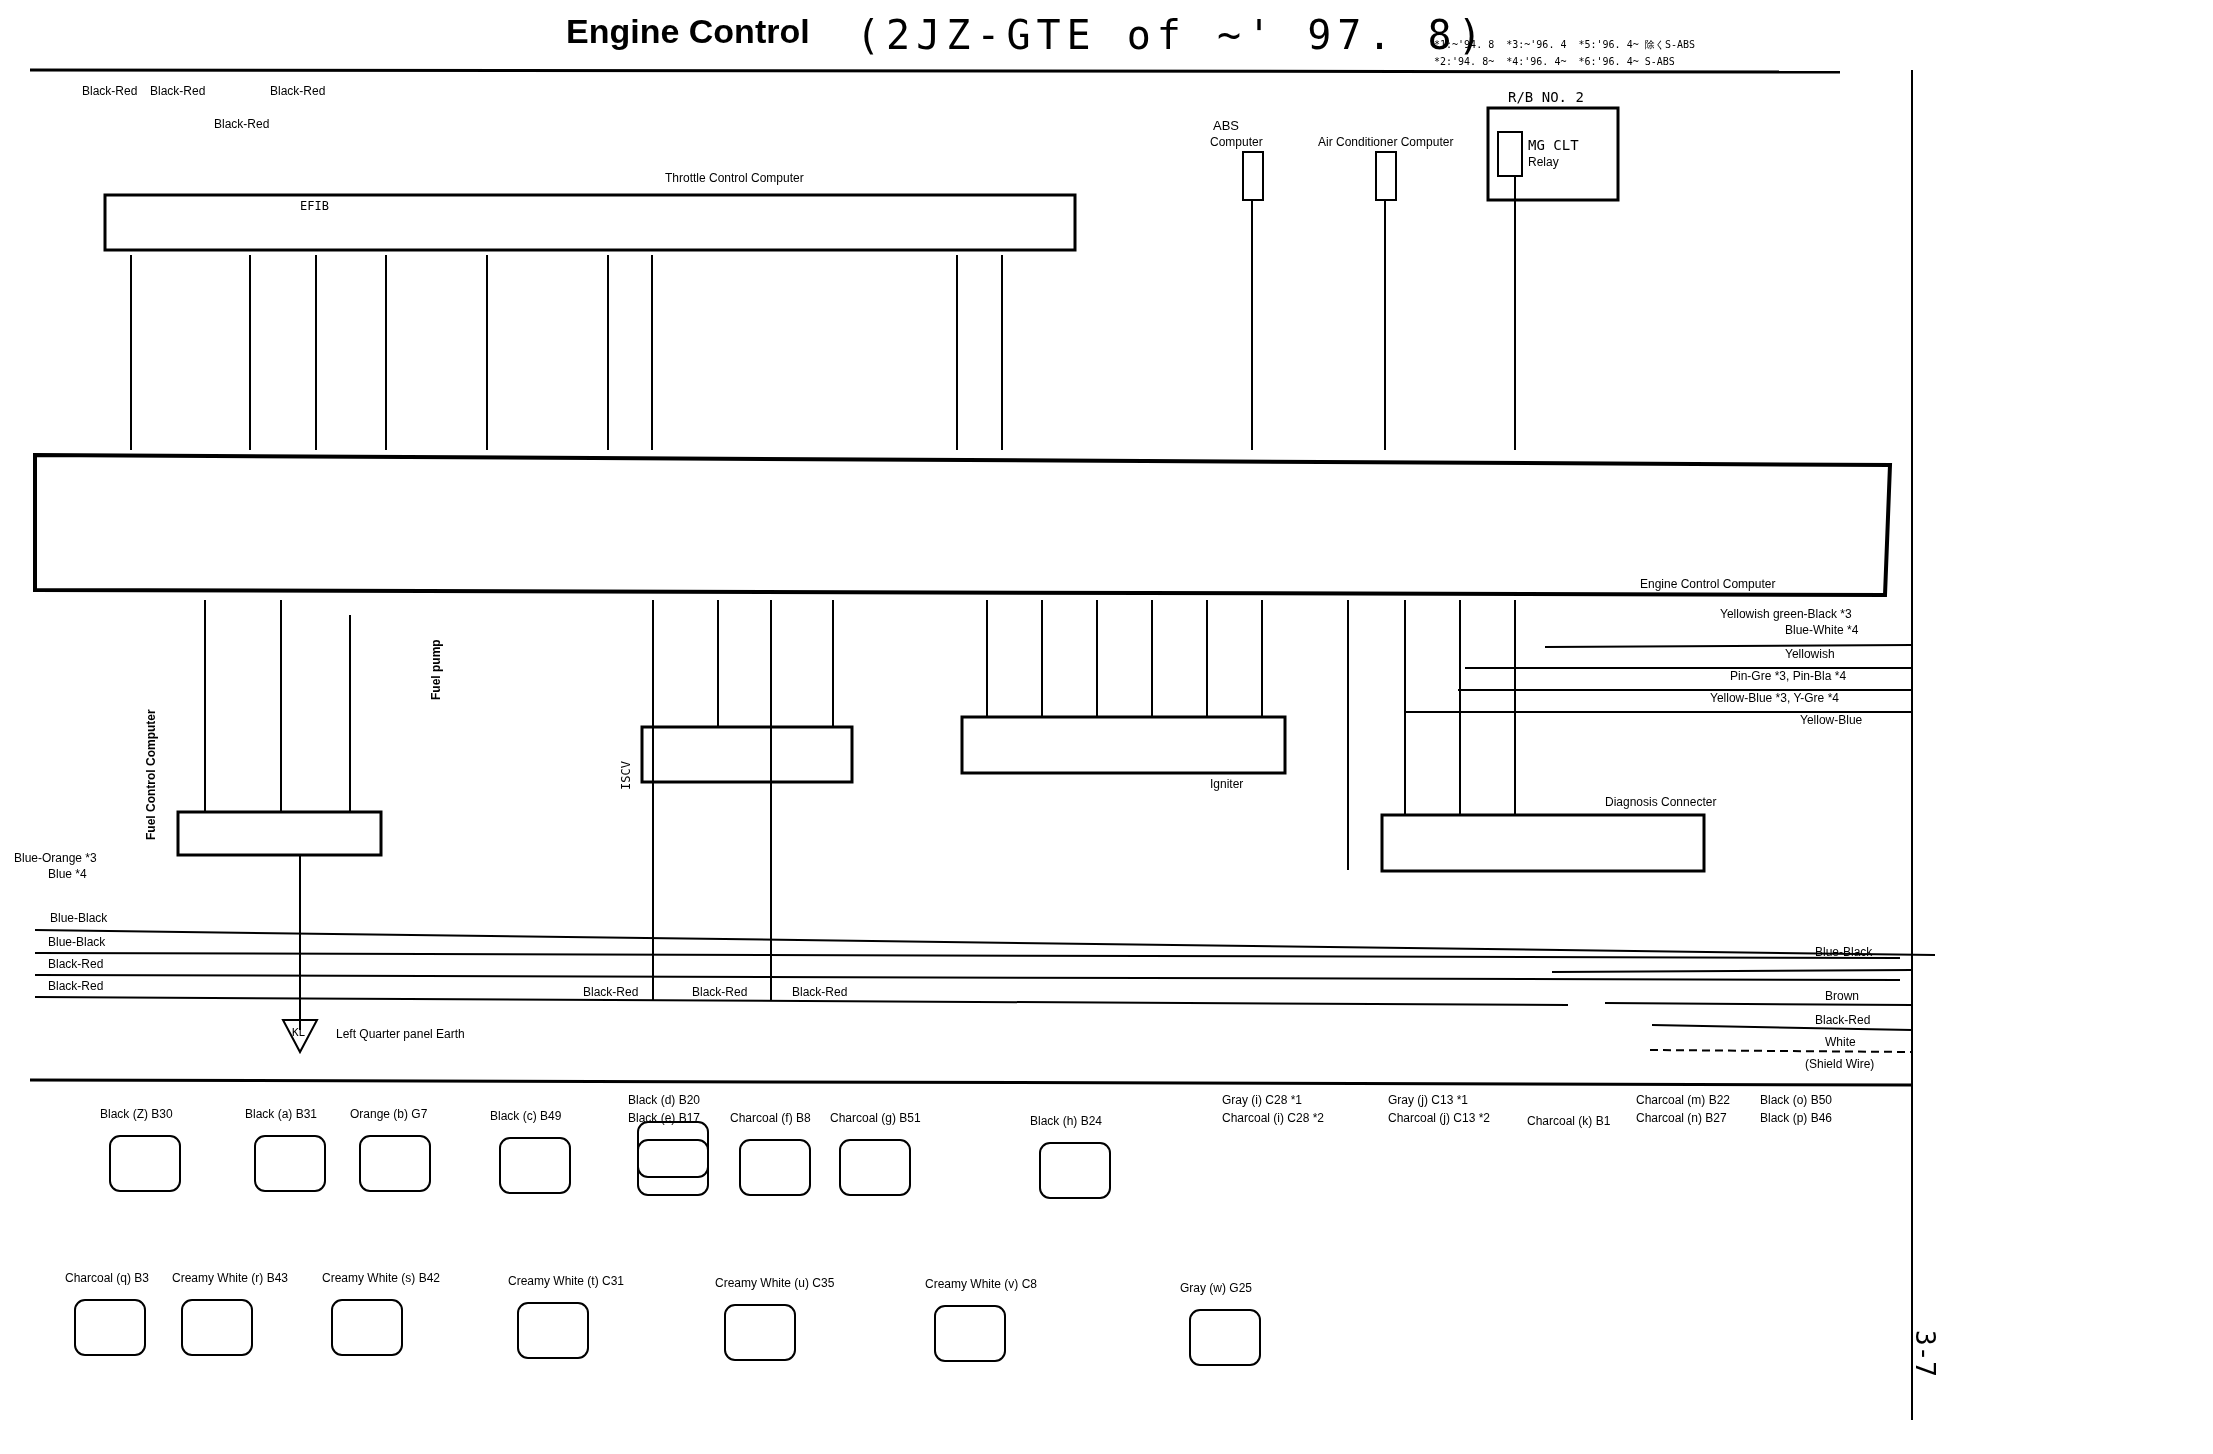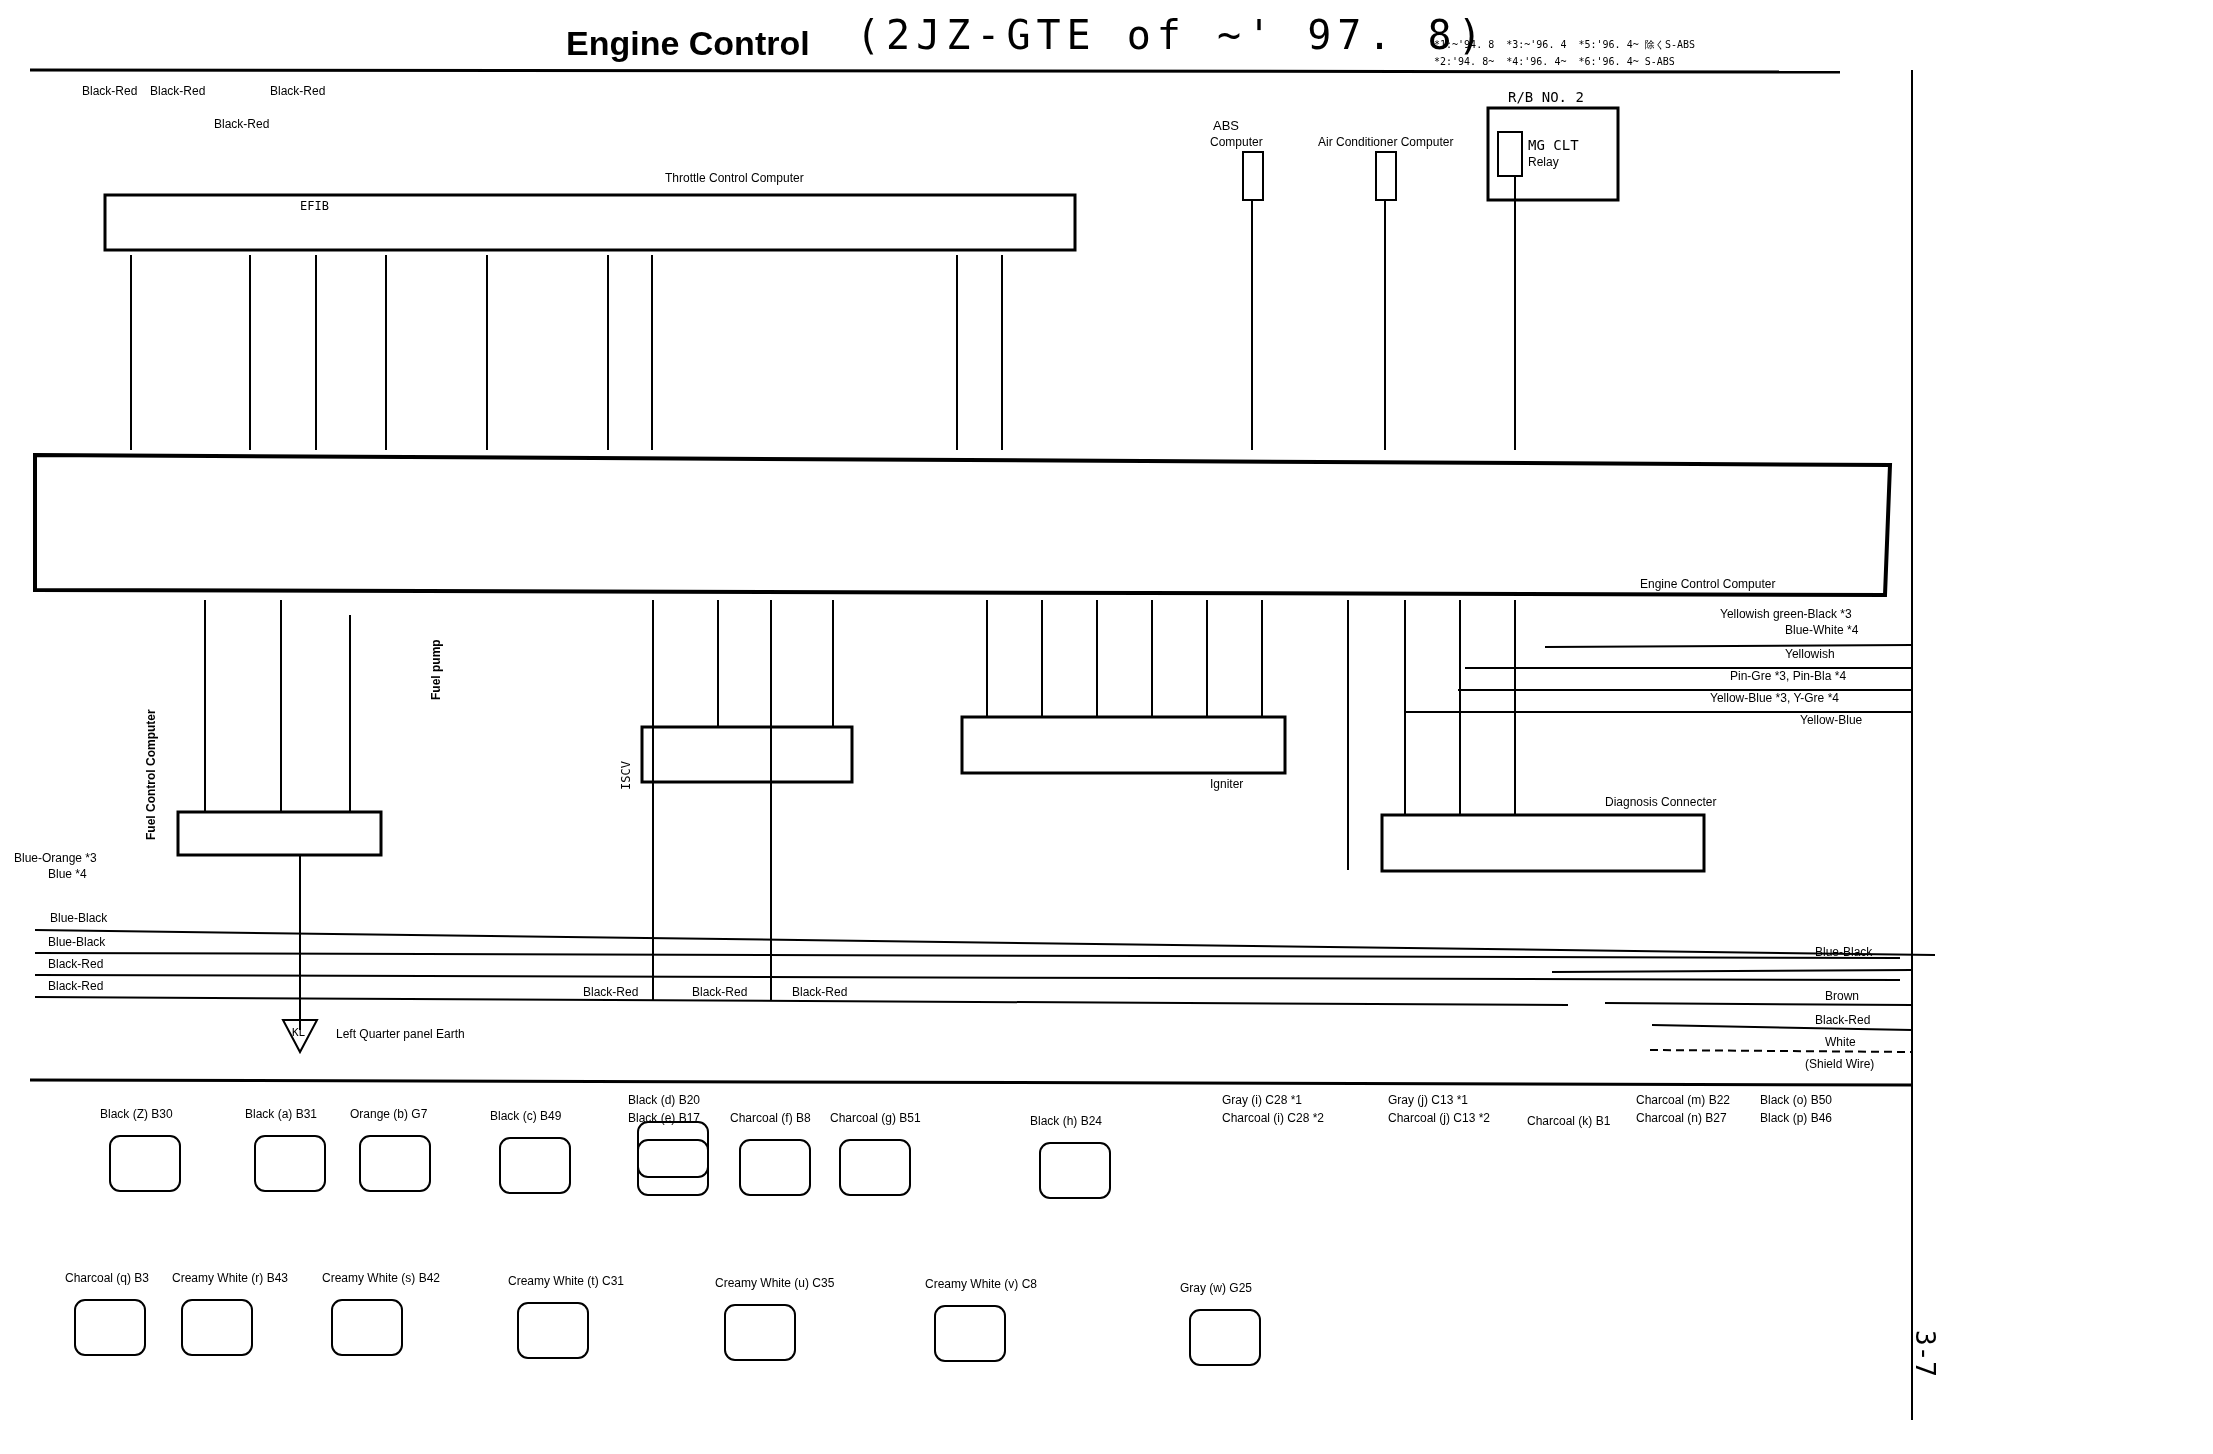--- a/index.html
+++ b/index.html
@@ -1,20 +1,20 @@
 <!DOCTYPE html>
 <html><head>
 <meta charset="utf-8">
 <style>
   html,body{margin:0;padding:0;background:#fff;}
   body{width:2213px;height:1454px;position:relative;overflow:hidden;font-family:"Liberation Sans",sans-serif;color:#000;}
   #diagram{position:absolute;left:0;top:0;width:2213px;height:1454px;}
   .t{font-family:"Liberation Sans",sans-serif;fill:#000;}
   .mono{font-family:"DejaVu Sans Mono",monospace;fill:#000;}
-  .title{position:absolute;left:566px;top:12px;font-family:"Liberation Sans",sans-serif;font-weight:bold;font-size:34px;margin-top:12px;}
+  .title{position:absolute;left:566px;top:12px;font-family:"Liberation Sans",sans-serif;font-weight:bold;font-size:34px;}
   .model{position:absolute;left:856px;top:12px;font-family:"DejaVu Sans Mono",monospace;font-size:40px;letter-spacing:6px;}
   .notes{position:absolute;left:1434px;top:36px;font-family:"DejaVu Sans Mono",monospace;font-size:10px;line-height:17px;white-space:pre;}
   .pageno{position:absolute;left:1940px;top:1330px;font-family:"DejaVu Sans Mono",monospace;font-size:26px;transform:rotate(90deg);transform-origin:left top;}
 </style>
 </head>
 <body>
 
 <div class="title">Engine Control</div>
 <div class="model">(2JZ-GTE of ~' 97. 8)</div>
 <div class="notes"><span>*1:~'94. 8  *3:~'96. 4  *5:'96. 4~ 除くS-ABS</span>

